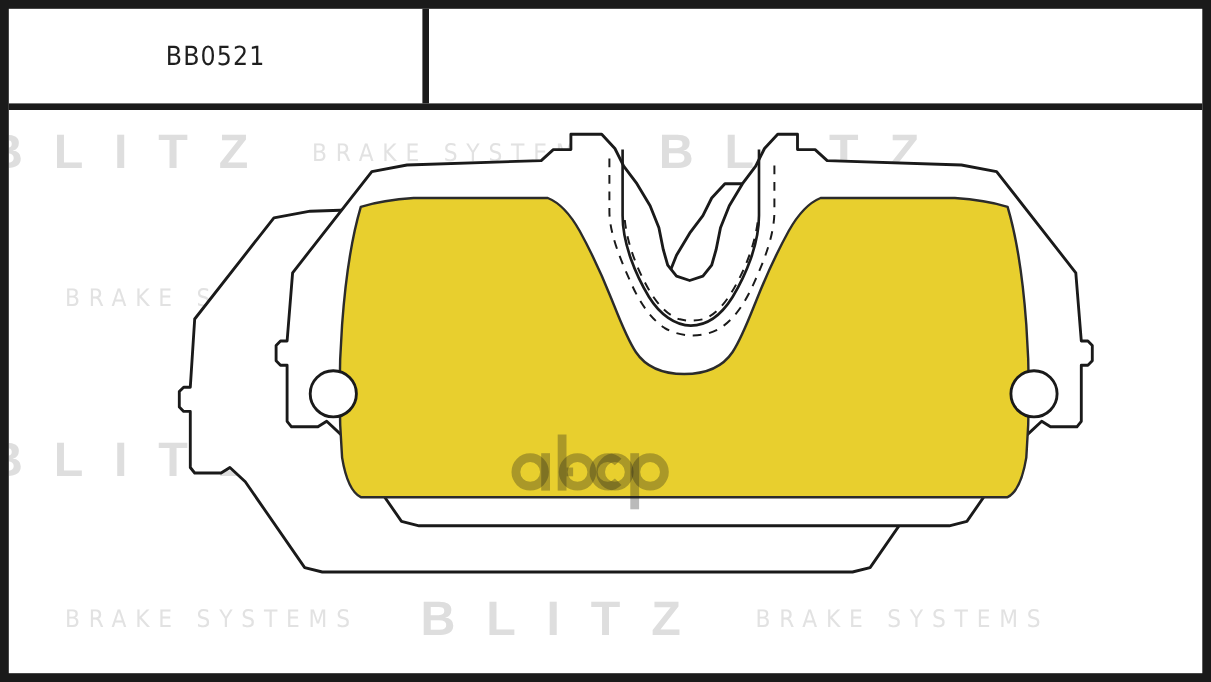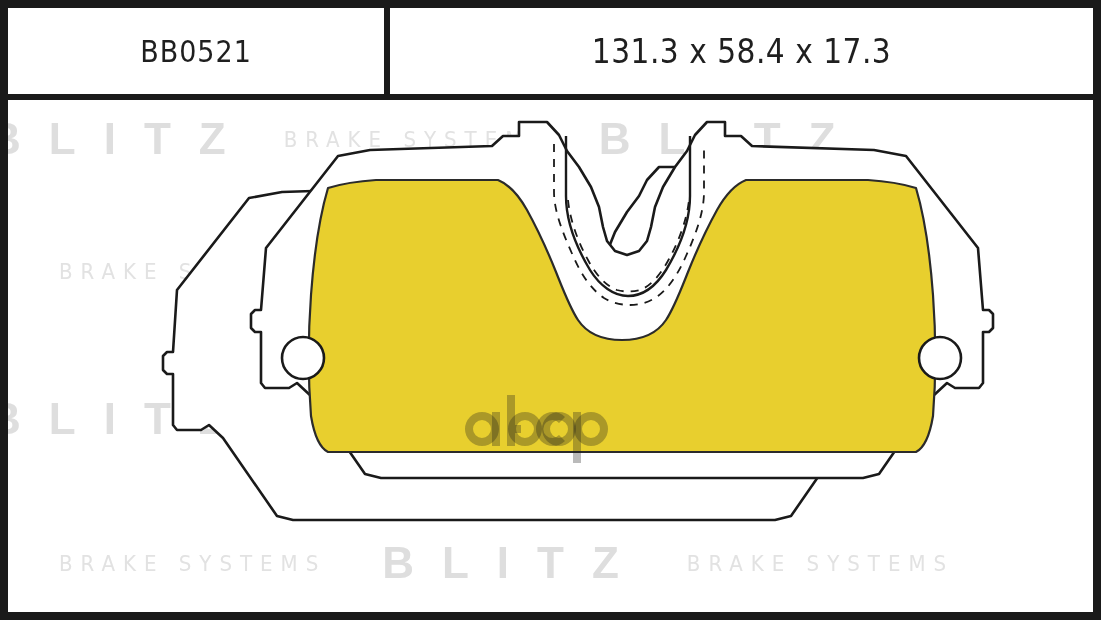--- a/index.html
+++ b/index.html
@@ -67,21 +67,21 @@
     height: 86px;
     display: flex;
     align-items: center;
     justify-content: center;
     z-index: 23;
     color: #1f1f1f;
   }
   #hdr-code {
     left: 8px;
     width: 376px;
-    font-size: 30px;
+    font-size: 24px;
     letter-spacing: 1px;
     font-family: "DejaVu Sans Condensed", "Liberation Sans Narrow", "Liberation Sans", sans-serif;
   }
   #hdr-dims {
     left: 390px;
     width: 703px;
     font-size: 33px;
     letter-spacing: 0.5px;
     font-family: "DejaVu Sans Condensed", "Liberation Sans Narrow", "Liberation Sans", sans-serif;
   }
@@ -387,17 +387,16 @@
         <rect x="118" y="20" width="8" height="51"></rect>
       </g>
     </svg>
   </div>
 
   <div class="header-band"></div>
   <div class="header-rule"></div>
   <div class="header-divider"></div>
 
   <div class="hdr-cell" id="hdr-code">BB0521</div>
-  <div class="hdr-cell" id="hdr-dims">131.3 x 58.4 x 17.3</div>
 
   <div class="frame"></div>
 
 </div>
 
 </body></html>

